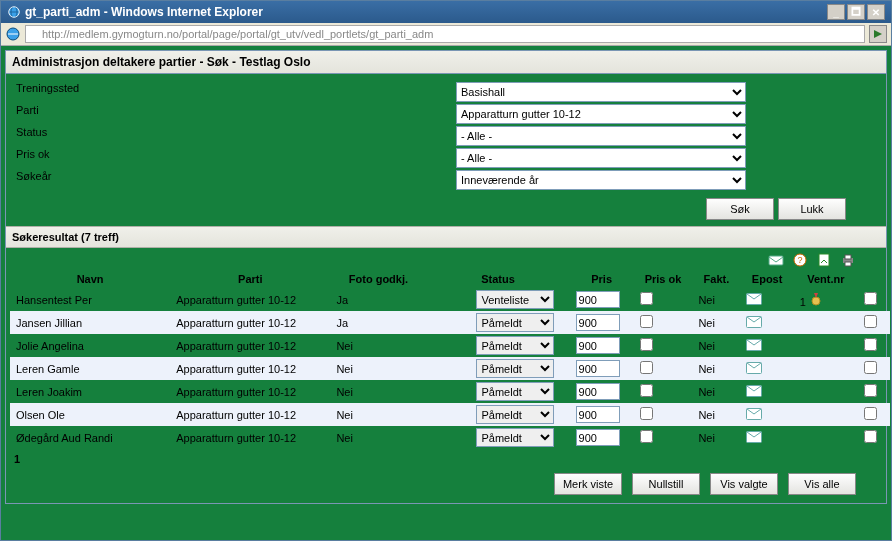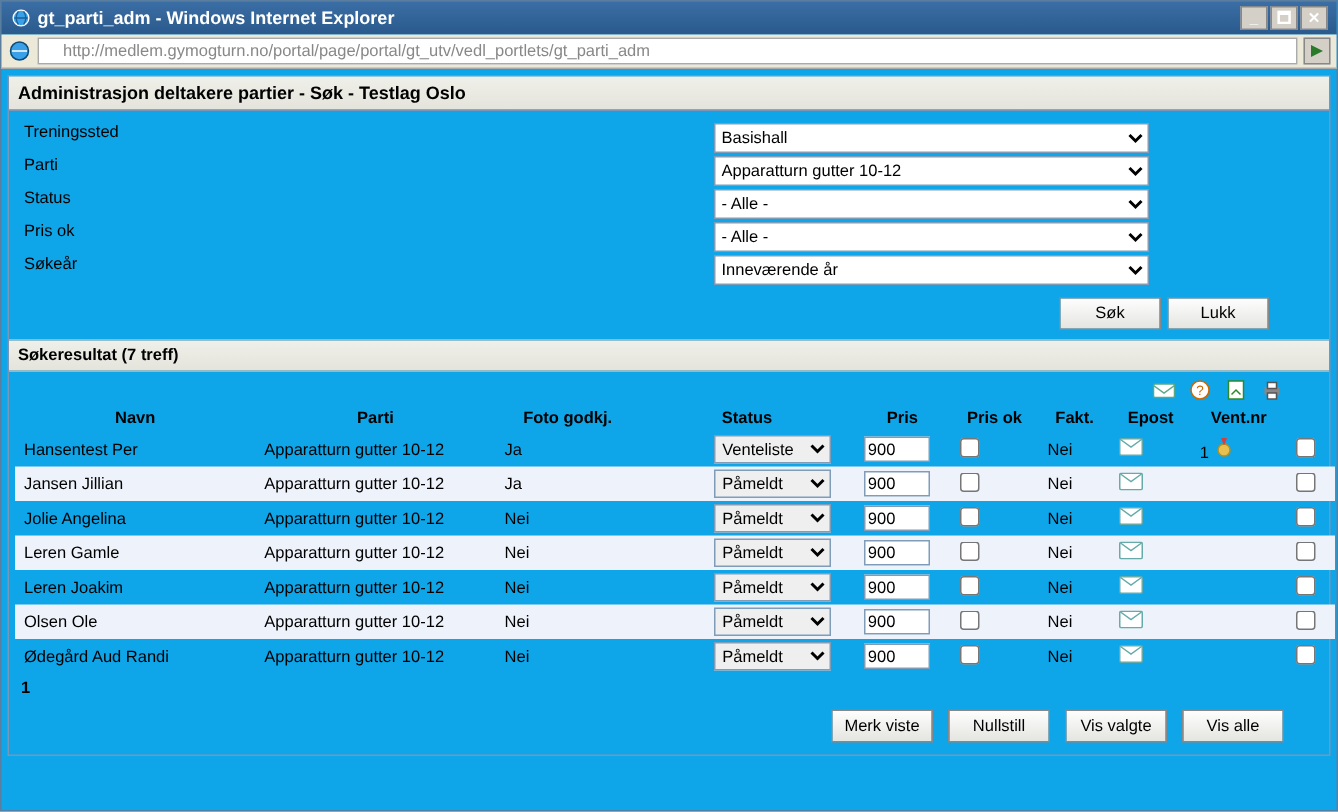--- a/index.html
+++ b/index.html
@@ -9,21 +9,21 @@
     font-size: 11px;
     background: #fff;
     color: #000;
   }
   .window {
     width: 892px;
     height: 541px;
     border: 1px solid #5a7ea0;
     display: flex;
     flex-direction: column;
-    background: #0ea5e9;
+    background: #15803d;
   }
   .titlebar {
     background: linear-gradient(#3a6ea5, #2b5a8c);
     color: #fff;
     font-weight: bold;
     font-size: 12px;
     padding: 3px 6px;
     display: flex;
     align-items: center;
     justify-content: space-between;
@@ -84,21 +84,20 @@
   }
   .filter-label {
     width: 440px;
   }
   .filter-select {
     width: 290px;
     font-size: 11px;
     height: 20px;
     border: 1px solid #7f9db9;
     background: #fff;
-    margin-left: 20px;
   }
   .btn-row {
     display: flex; justify-content: flex-end;
     gap: 4px;
     padding: 6px 40px 6px 0;
   }
   .btn {
     min-width: 68px;
     height: 22px;
     background: linear-gradient(#fefefe, #e4e4e0);

